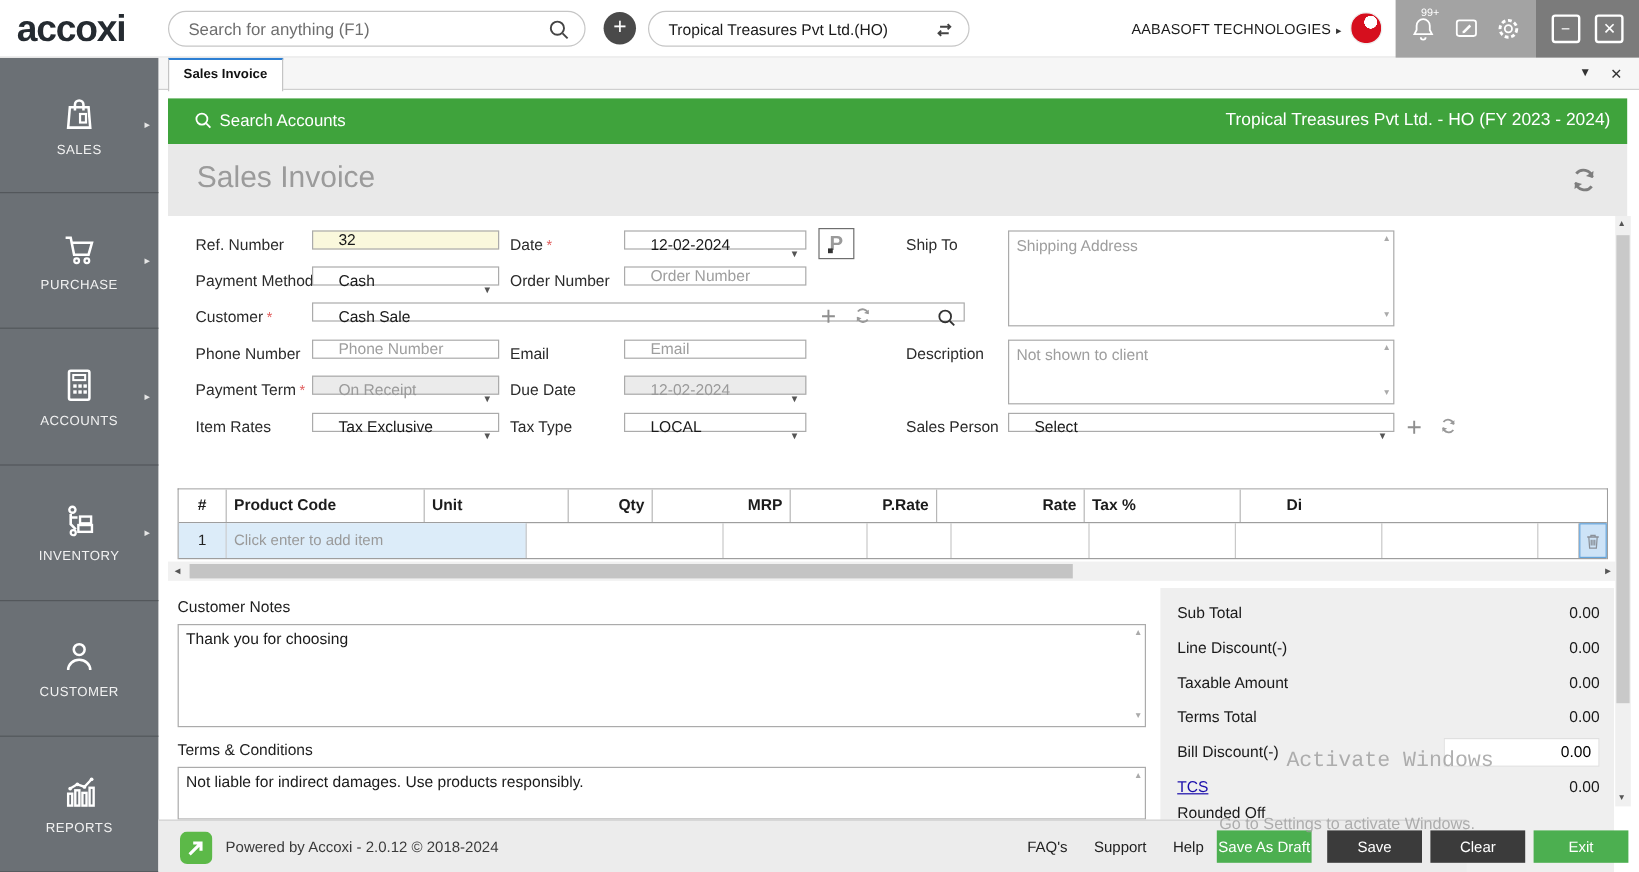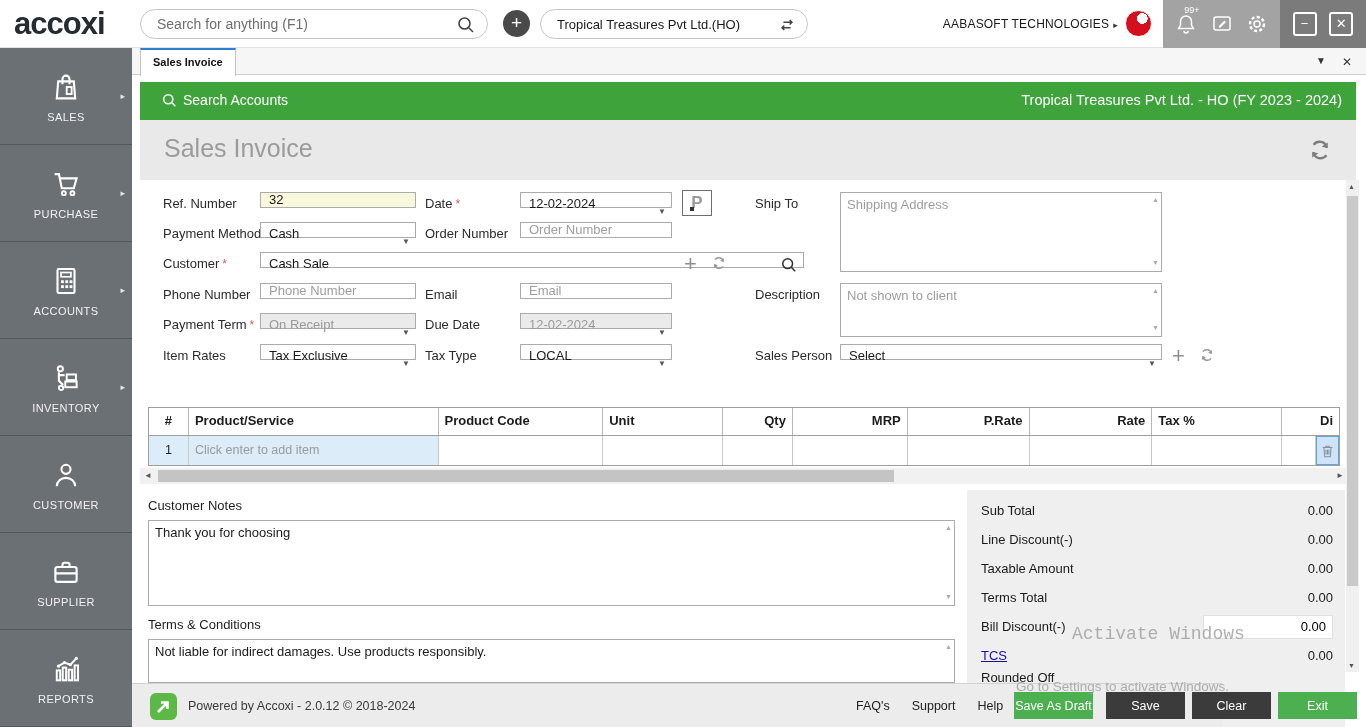--- a/index.html
+++ b/index.html
@@ -42,21 +42,21 @@
   .greenbar .gsearch { position:absolute; left:22px; top:10px; font-size:14px; display:flex; align-items:center; gap:6px; }
   .greenbar .gcompany { position:absolute; right:14px; top:10px; font-size:14.5px; }
 
   .titlebar { position:absolute; left:8px; top:72px; width:1216px; height:60px; background:#e9e9e9; }
   .titlebar .ptitle { position:absolute; left:24px; top:14px; font-size:25px; color:#9b9b9b; }
   .titlebar .refresh { position:absolute; right:22px; top:16px; }
 
   
   .flabel { position:absolute; font-size:13px; color:#2b2b2b; }
   .req { color:#e05c5c; margin-left:3px; font-size:12px; }
-  .fld { position:absolute; height:16px; border:1px solid #ababab; background:#fff; font-size:13px; color:#1a1a1a; padding:0 8px; line-height:22px; }
+  .fld { position:absolute; height:16px; border:1px solid #ababab; background:#fff; font-size:13px; color:#1a1a1a; padding:0 21px; line-height:22px; }
   input.fld { outline:none; }
   .sel { padding-right:18px; }
   .sel .caret { position:absolute; right:5px; top:8px; font-size:8px; color:#555; }
   .disabled { background:#ebebeb; color:#9a9a9a; }
   .yellow { background:#faf8dc; }
   .fld::placeholder { color:#9e9e9e; }
   textarea.fld { resize:none; padding:4px 14px 4px 6px; line-height:16px; font-family:"Liberation Sans",sans-serif; }
   .ta-wrap { position:absolute; }
   .ta-wrap textarea { width:100%; height:100%; }
   .ta-arr { position:absolute; right:3px; font-size:7px; color:#aaa; }
@@ -222,27 +222,20 @@
     </div>
     <div class="side-item">
       <svg width="34" height="34" viewBox="0 0 24 24">
           <circle cx="12" cy="8" r="3.2" fill="none" stroke="#fff" stroke-width="1.5"></circle>
           <path d="M5.5 20 a6.5 6 0 0 1 13 0" fill="none" stroke="#fff" stroke-width="1.5"></path>
         </svg>
       <span class="lbl">CUSTOMER</span>
     </div>
     <div class="side-item">
       <svg width="34" height="34" viewBox="0 0 24 24">
-          <rect x="4.5" y="8.5" width="15" height="10.5" rx="1.5" fill="none" stroke="#fff" stroke-width="1.5"></rect>
-          <path d="M9.5 8.5 V7 a1.5 1.5 0 0 1 1.5 -1.5 h2 A1.5 1.5 0 0 1 14.5 7 v1.5 M4.5 13 H19.5" fill="none" stroke="#fff" stroke-width="1.5"></path>
-        </svg>
-      <span class="lbl">SUPPLIER</span>
-    </div>
-    <div class="side-item">
-      <svg width="34" height="34" viewBox="0 0 24 24">
           <g fill="none" stroke="#fff" stroke-width="1.4">
             <rect x="5.5" y="13" width="2.4" height="7"></rect>
             <rect x="9.7" y="11" width="2.4" height="9"></rect>
             <rect x="13.9" y="12.5" width="2.4" height="7.5"></rect>
             <rect x="18.1" y="9.5" width="2.4" height="10.5"></rect>
             <path d="M6.7 10 L10.9 7.5 L15.1 9 L19.3 4.5"></path>
           </g>
           <g fill="#fff">
             <circle cx="6.7" cy="10" r="1.1"></circle>
             <circle cx="10.9" cy="7.5" r="1.1"></circle>
@@ -350,21 +343,20 @@
     <svg class="icon-ref" style="left:1066px; top:298px;" width="18" height="18" viewBox="0 0 24 24">
         <path d="M6 14 a6.5 6.5 0 0 0 11.5 2.5" fill="none" stroke="#999" stroke-width="2"></path>
         <path d="M18 10 A6.5 6.5 0 0 0 6.5 7.5" fill="none" stroke="#999" stroke-width="2"></path>
         <path d="M18.8 5.5 L18.3 10.6 L13.4 9.1 Z" fill="#999"></path>
         <path d="M5.2 18.5 L5.7 13.4 L10.6 14.9 Z" fill="#999"></path>
       </svg>
 
     <div class="itable">
       <div class="thead">
         <div class="c ctr" style="width:40px;">#</div>
-        <div class="c" style="width:250px;">Product/Service</div>
         <div class="c" style="width:165px;">Product Code</div>
         <div class="c" style="width:120px;">Unit</div>
         <div class="c rt" style="width:70px;">Qty</div>
         <div class="c rt" style="width:115px;">MRP</div>
         <div class="c rt" style="width:122px;">P.Rate</div>
         <div class="c rt" style="width:123px;">Rate</div>
         <div class="c" style="width:130px;">Tax %</div>
         <div class="c rt" style="width:57px; border-right:none;">Di</div>
       </div>
       <div class="trowi">

